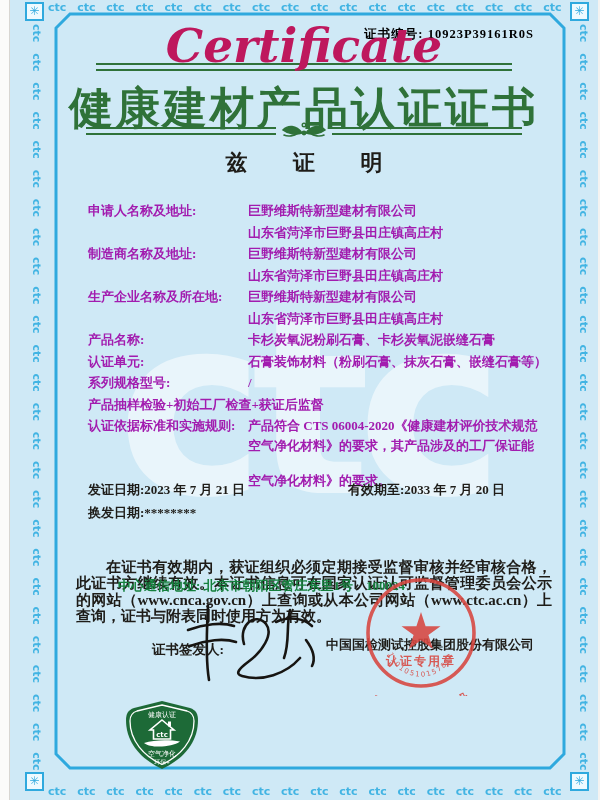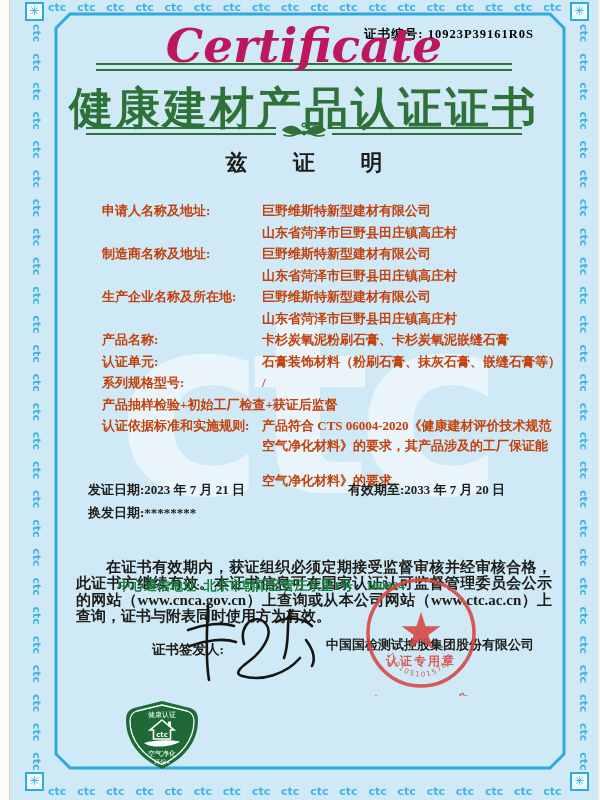--- a/index.html
+++ b/index.html
@@ -32,21 +32,21 @@
       font-style:italic;font-weight:bold;font-size:47px;color:#be185d;z-index:3;line-height:1;}
   .main-title{position:absolute;left:0;right:0;top:74px;text-align:center;font-family:"Liberation Sans","DejaVu Sans",sans-serif;
       font-weight:900;font-size:44px;letter-spacing:3px;color:#2f7239;z-index:2;line-height:1.05;margin-top:11px;}
   .divider{position:absolute;left:76px;right:76px;top:121px;display:flex;align-items:center;z-index:2;}
   .dl{flex:1;height:8px;border-top:2px solid #2f7239;border-bottom:2px solid #2f7239;}
   .orn{flex:none;margin:0 2px;}
   .statement{position:absolute;left:0;right:0;top:148px;text-align:center;font-size:22px;font-weight:bold;
       color:#1e1c18;letter-spacing:20px;padding-left:20px;z-index:2;}
 
   
-  .fields{position:absolute;left:92px;top:200px;width:470px;font-size:13px;font-weight:bold;color:#c2410c;z-index:2;}
+  .fields{position:absolute;left:78px;top:200px;width:470px;font-size:13px;font-weight:bold;color:#a21caf;z-index:2;}
   .frow{display:flex;min-height:21.5px;line-height:21.5px;}
   .frow.tight{min-height:17.6px;line-height:17.6px;}
   .fl{width:160px;flex:none;}
   .fv{flex:1;font-family:Liberation Serif, serif;}
 
   .dates{position:absolute;left:78px;top:481px;width:470px;font-size:13px;font-weight:bold;color:#1e1c18;z-index:2;}
   .dleft{position:absolute;left:0;top:0;}
   .dright{position:absolute;left:260px;top:0;}
   .drenew{position:absolute;left:0;top:23px;}
 

